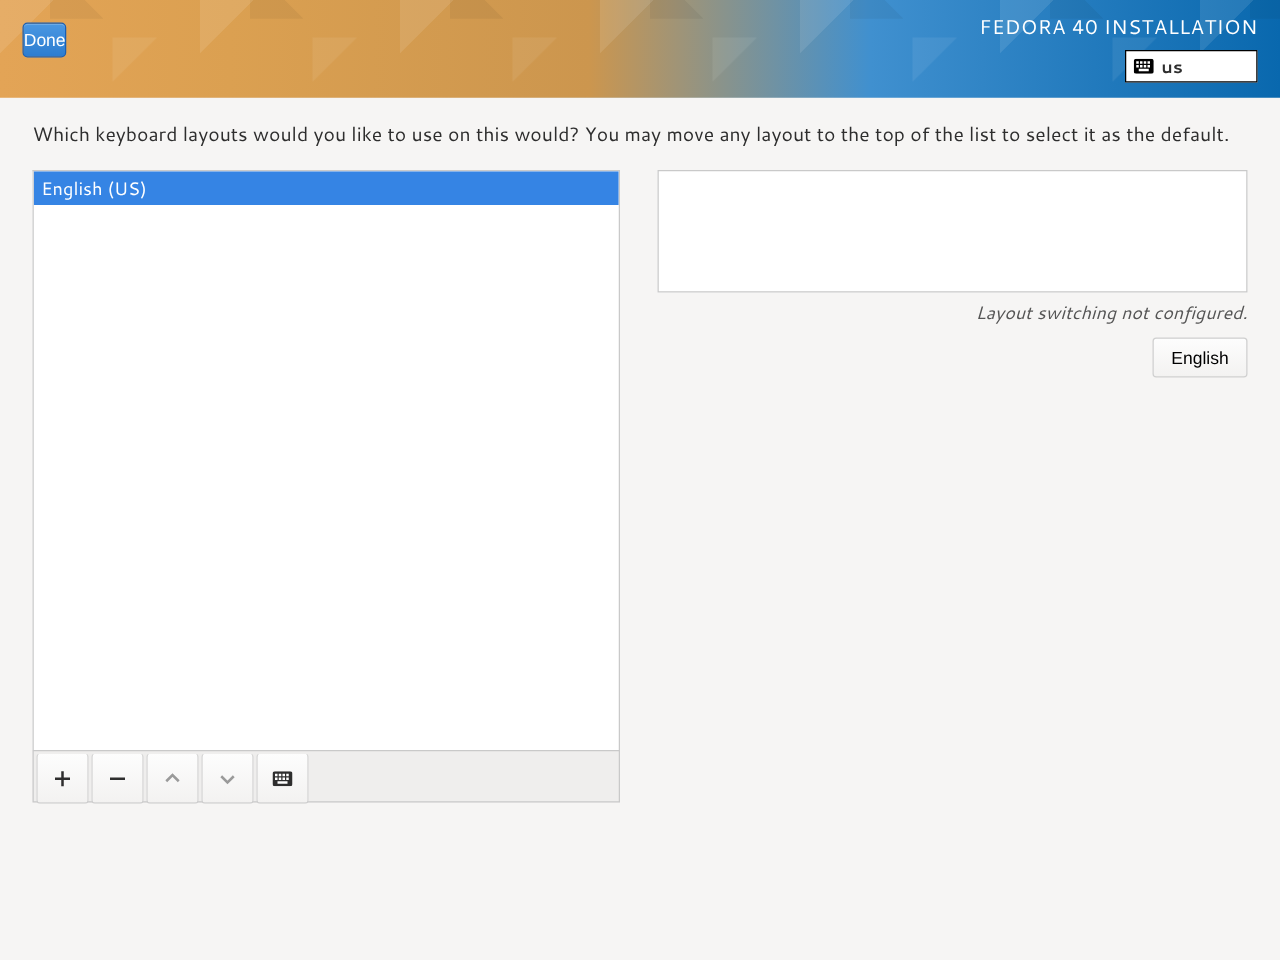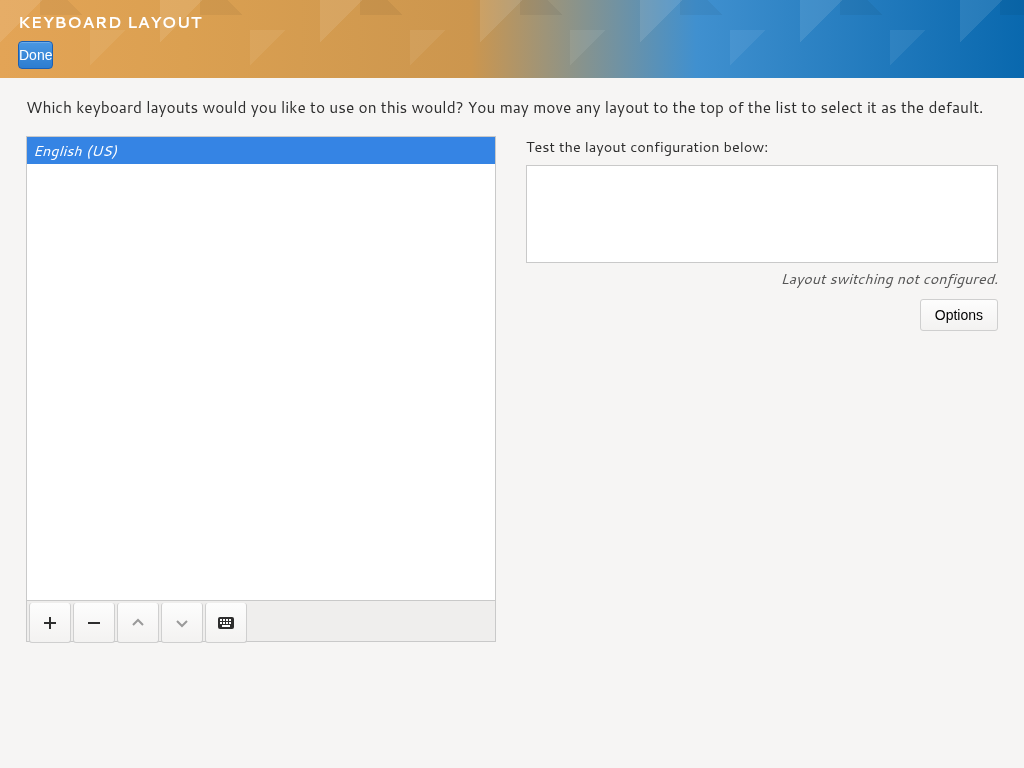--- a/index.html
+++ b/index.html
@@ -75,21 +75,21 @@
       float: right;
     }
     .kbd-indicator svg { flex: 0 0 auto; }
     .kbd-indicator span { margin-left: 6px; font-weight: 700; }
 
     
     .content { padding: 18px 26px; }
     .prompt { font-size: 15.5px; margin-bottom: 18px; }
 
     .cols { display: flex; gap: 30px; }
-    .left-col { flex: 0 0 470px; font-style: italic; }
+    .left-col { flex: 0 0 470px; }
     .right-col { flex: 1; }
 
     .layout-list {
       height: 464px;
       background: #fff;
       border: 1px solid #c9c9c9;
       border-bottom: none;
       overflow-y: auto;
     }
     .layout-item { padding: 3px 6px; font-size: 14.5px; }
@@ -139,22 +139,39 @@
       cursor: pointer;
     }
   </style>
 </head>
 <body>
 
 <div class="header">
   <div class="header-pattern"></div>
   <div class="header-inner">
     <div class="hdr-left">
-      <div class="page-title">KEYBOARD LAYOUT</div>
       <button class="done-btn">Done</button>
+    </div>
+    <div class="hdr-right">
+      <div class="install-title">FEDORA 40 INSTALLATION</div>
+      <div class="kbd-indicator">
+        <svg width="16" height="12" viewBox="0 0 16 12">
+            <rect x="0" y="0" width="16" height="12" rx="2" fill="#000"></rect>
+            <rect x="2" y="2" width="2" height="2" fill="#fff"></rect>
+            <rect x="5" y="2" width="2" height="2" fill="#fff"></rect>
+            <rect x="8" y="2" width="2" height="2" fill="#fff"></rect>
+            <rect x="11" y="2" width="2" height="2" fill="#fff"></rect>
+            <rect x="2" y="5" width="2" height="2" fill="#fff"></rect>
+            <rect x="5" y="5" width="2" height="2" fill="#fff"></rect>
+            <rect x="8" y="5" width="2" height="2" fill="#fff"></rect>
+            <rect x="11" y="5" width="2" height="2" fill="#fff"></rect>
+            <rect x="4" y="8" width="8" height="2" fill="#fff"></rect>
+          </svg>
+        <span>us</span>
+      </div>
     </div>
   </div>
 </div>
 
 <div class="content">
   <div class="prompt">Which keyboard layouts would you like to use on this would?  You may move any layout to the top of the list to select it as the default.</div>
 
   <div class="cols">
 
     <div class="left-col">
@@ -194,21 +211,20 @@
               <rect x="5" y="5" width="2" height="2" fill="#fff"></rect>
               <rect x="8" y="5" width="2" height="2" fill="#fff"></rect>
               <rect x="11" y="5" width="2" height="2" fill="#fff"></rect>
               <rect x="4" y="8" width="8" height="2" fill="#fff"></rect>
             </svg>
         </button>
       </div>
     </div>
 
     <div class="right-col">
-      <div class="test-label">Test the layout configuration below:</div>
       <textarea class="test-area" value="" style=""></textarea>
       <div class="switch-note">Layout switching not configured.</div>
       <div class="options-wrap">
-        <button class="options-btn">Options</button>
+        <button class="options-btn">English</button>
       </div>
     </div>
   </div>
 </div>
 
 </body></html>

